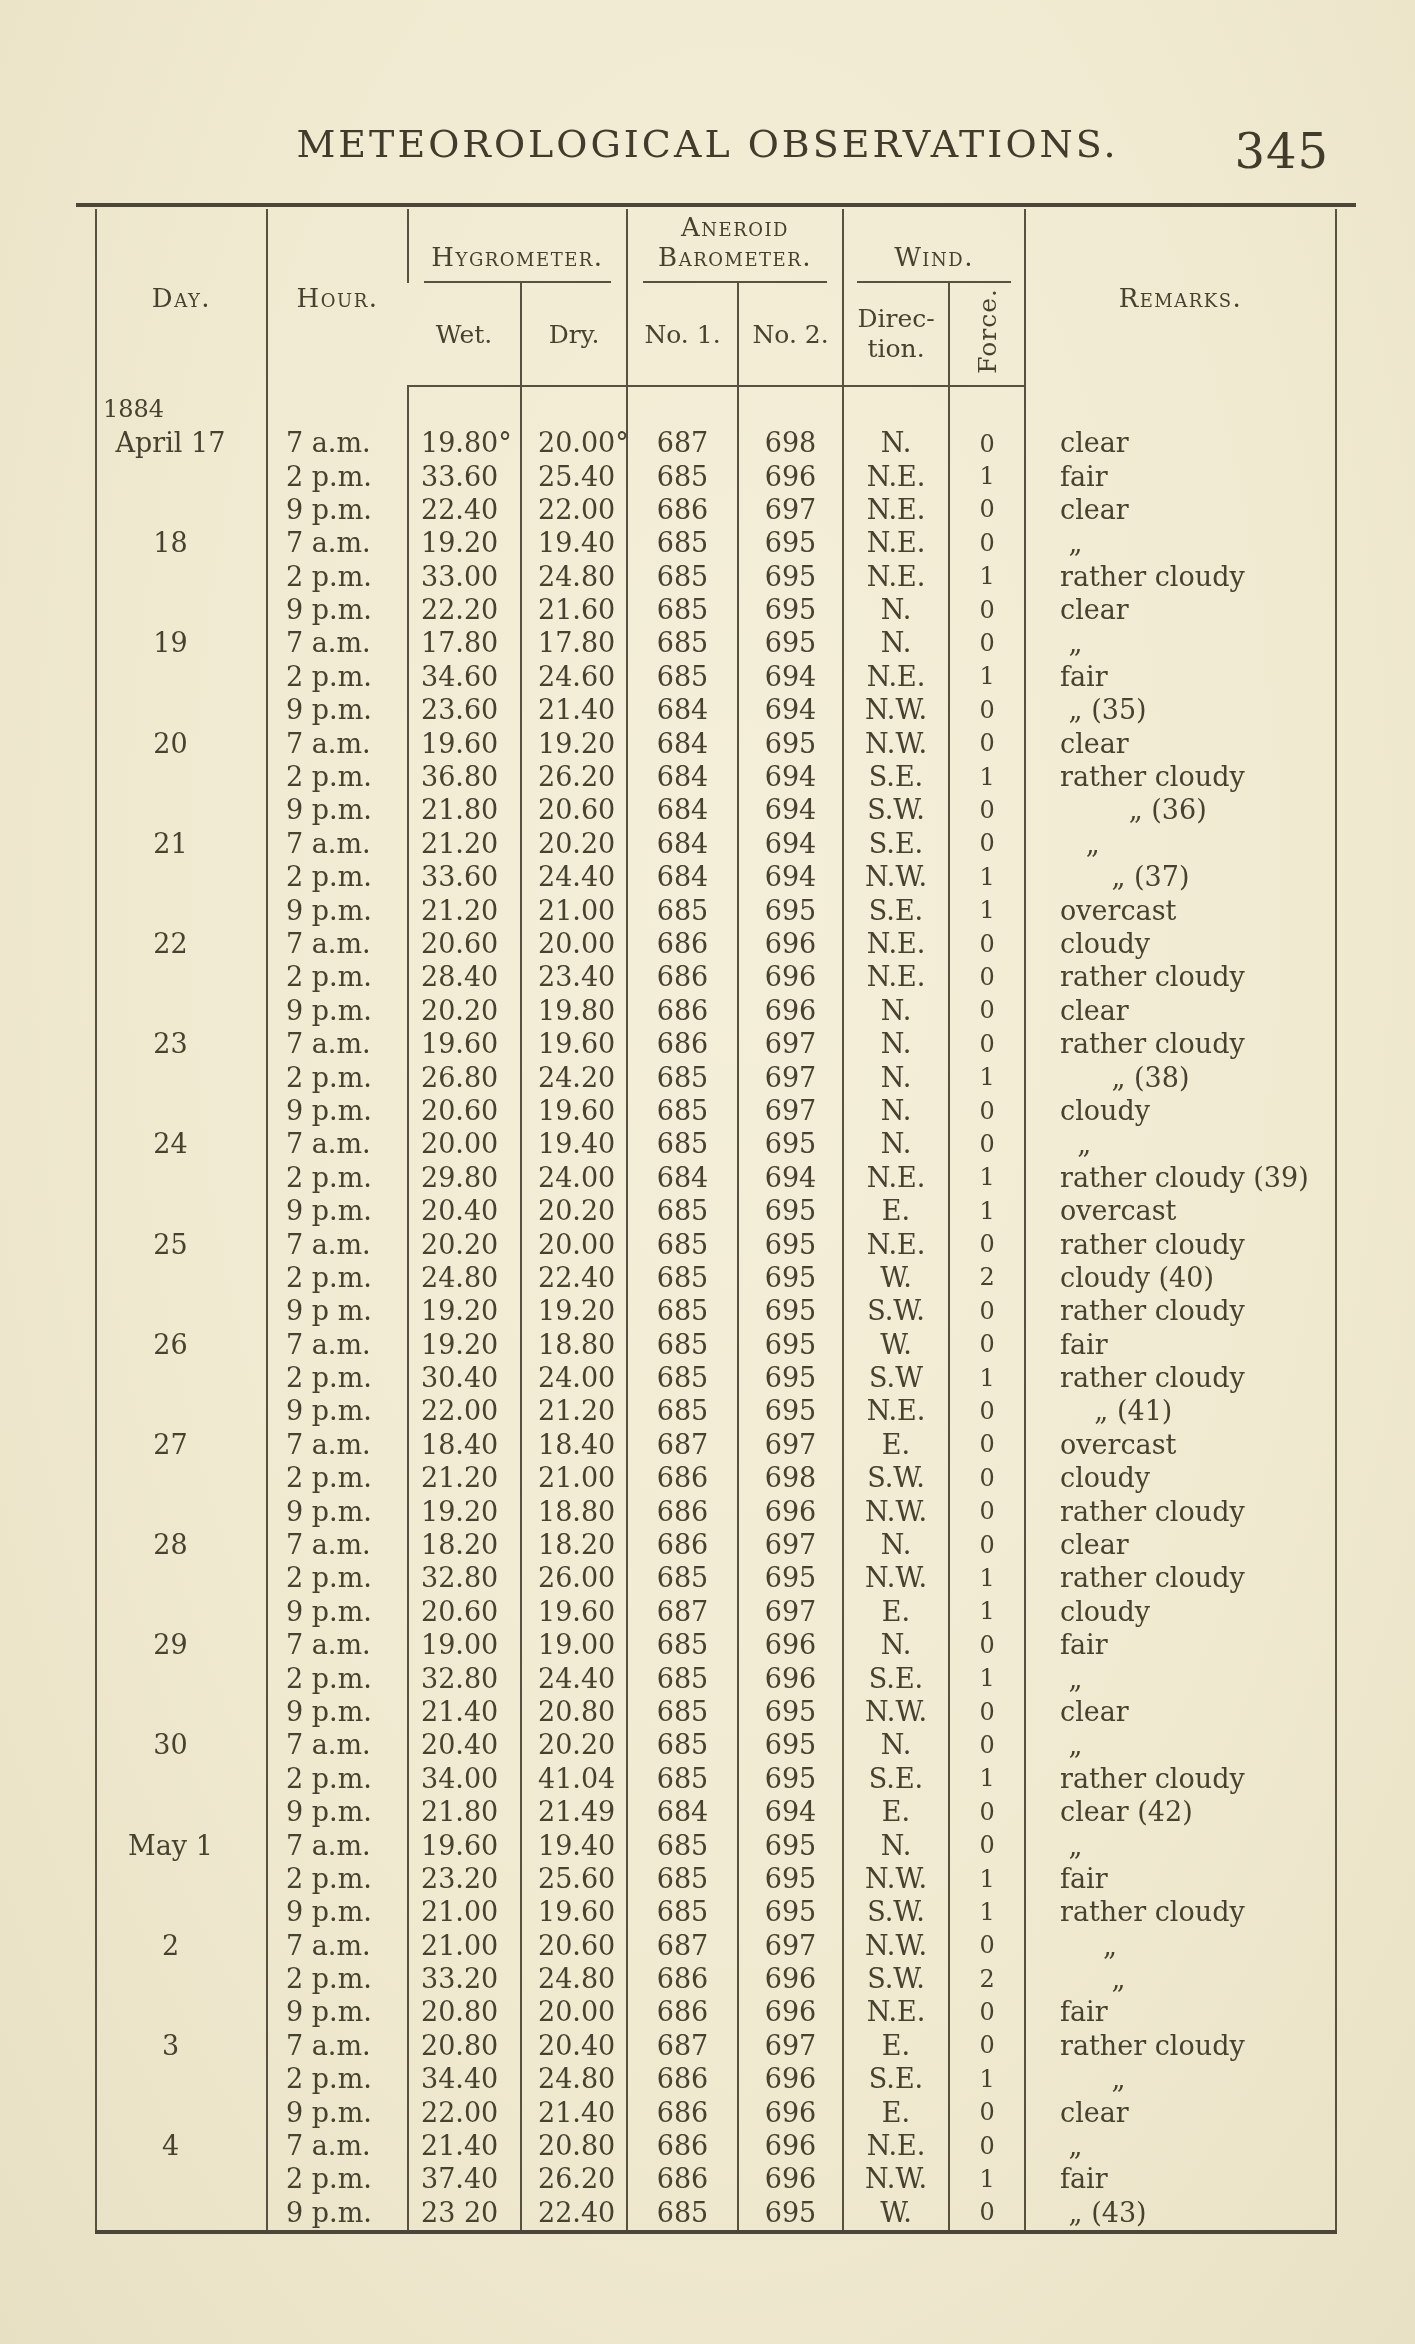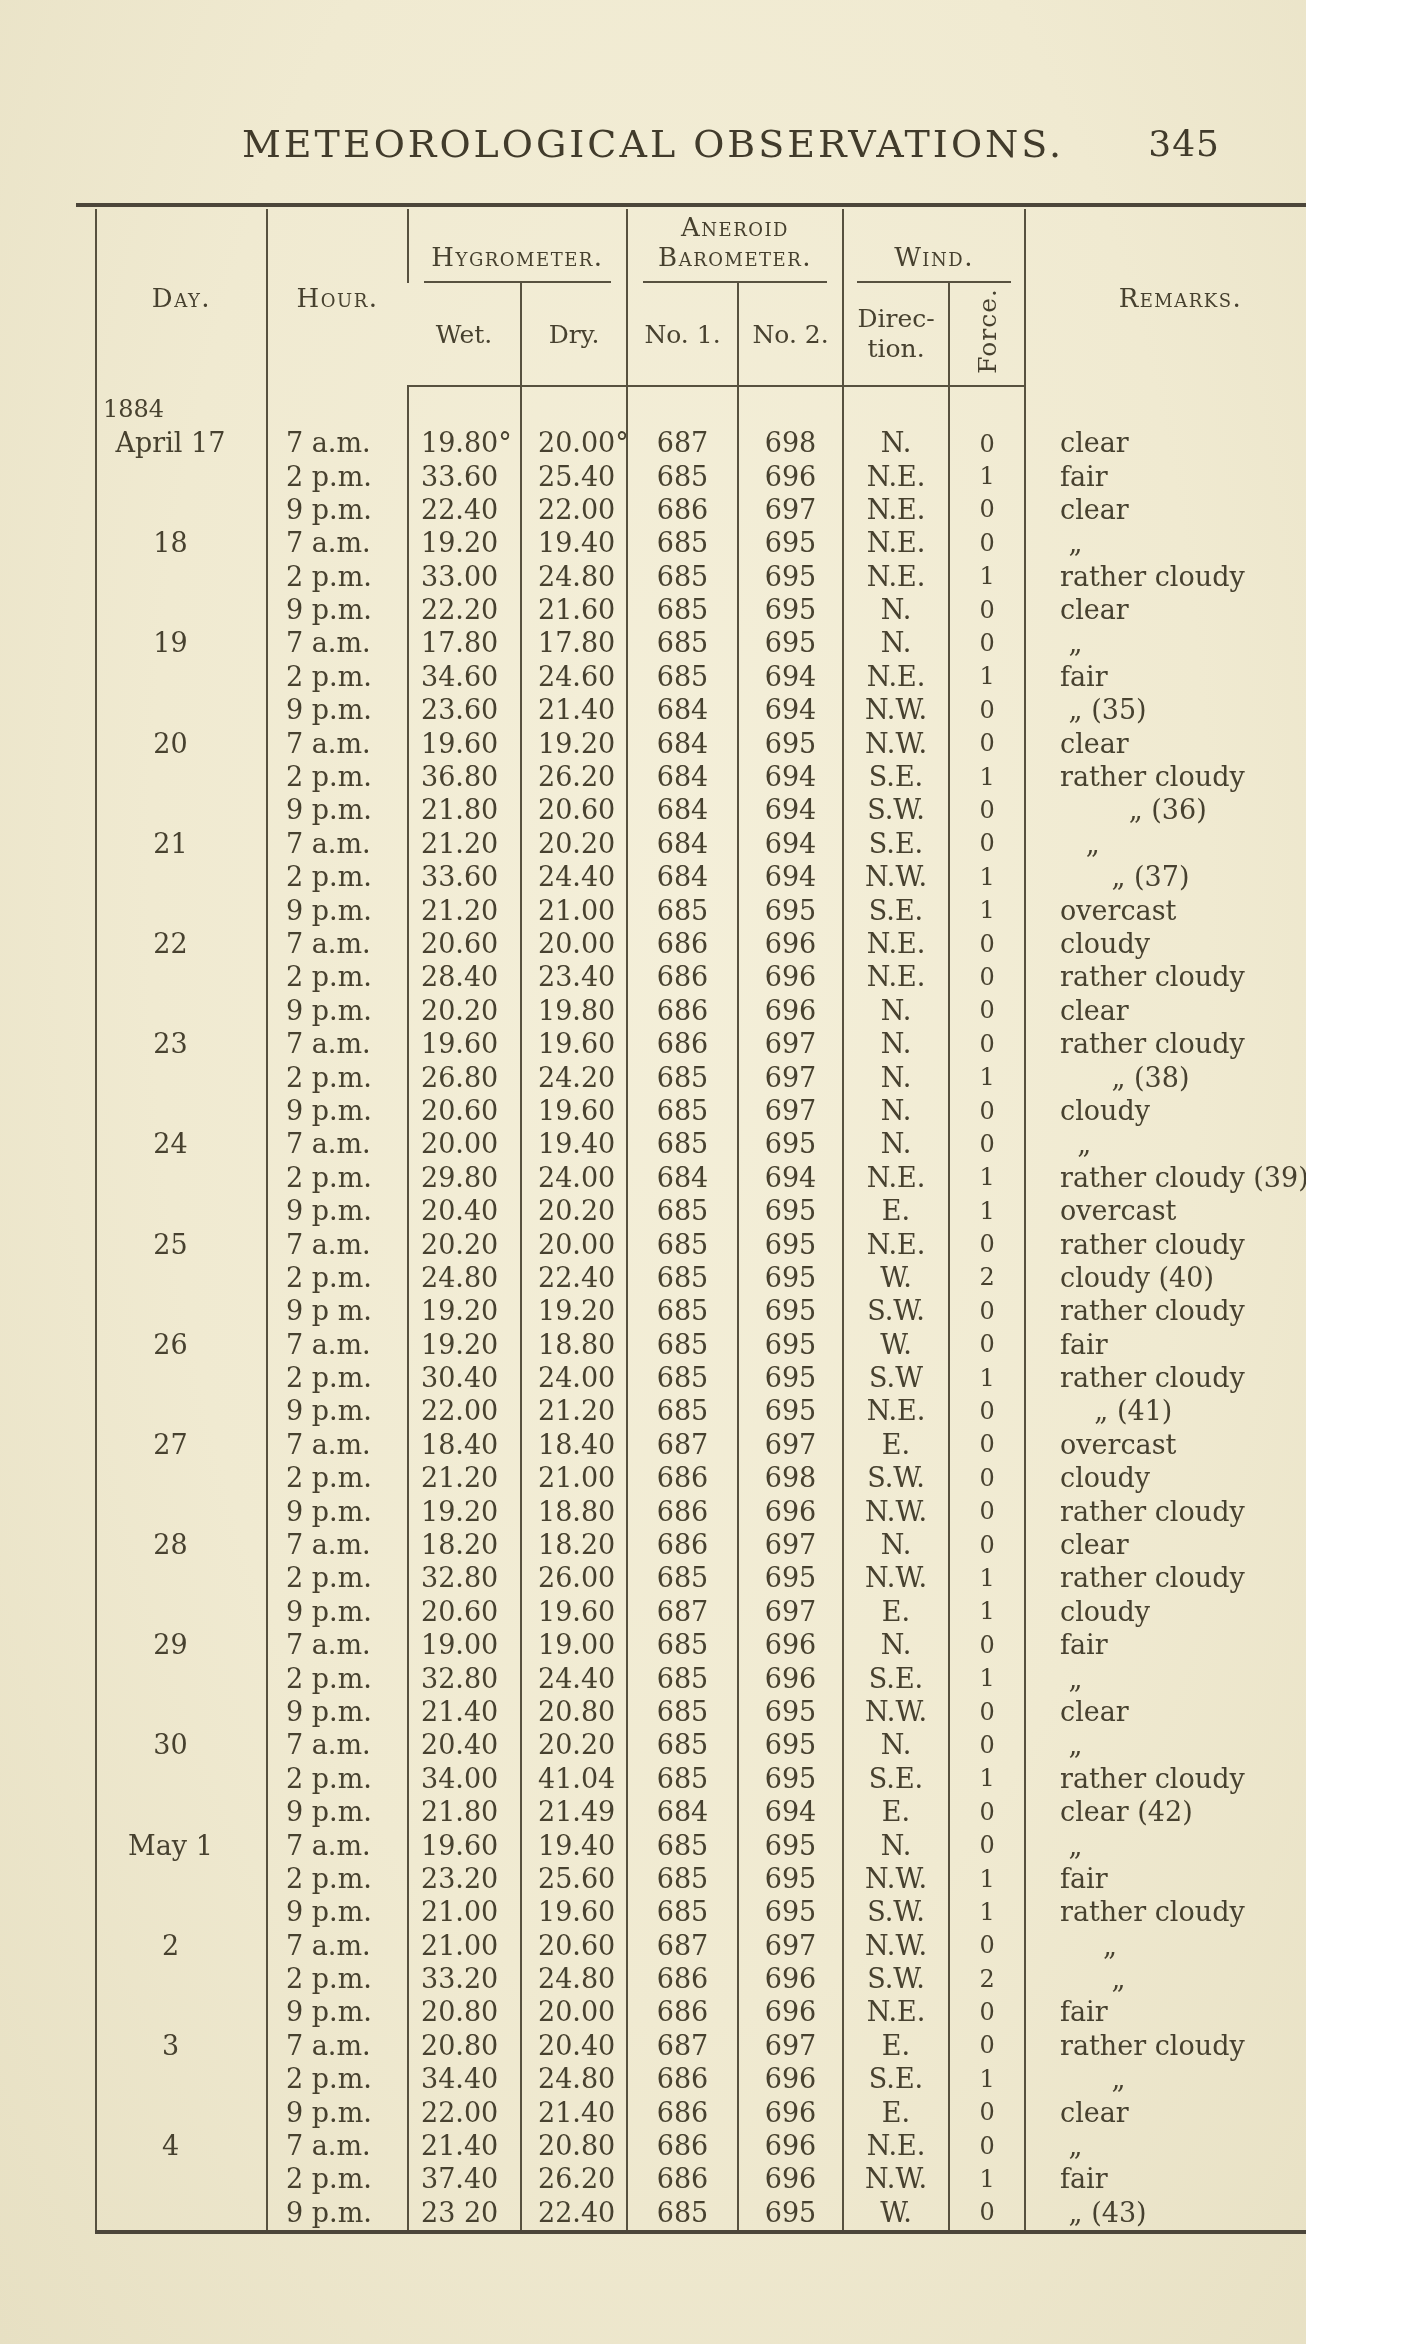--- a/index.html
+++ b/index.html
@@ -1,33 +1,33 @@
 <!DOCTYPE html>
 <html><head>
 <meta charset="utf-8">
 <style>
   html,body{margin:0;padding:0;}
   .page{
     position:relative;
-    width:1306px;height:2344px;
+    width:1415px;height:2344px;
     background:radial-gradient(ellipse at 52% 38%, #f4efd9 0%, #f0ead1 55%, #e7e0c3 100%);
     font-family:"DejaVu Serif","Liberation Serif",serif;
     color:#47412f;
     overflow:hidden;
   }
   
   .page-header{position:absolute;top:122px;left:0;width:100%;height:50px;}
   .title{
     margin:0;text-align:center;
     font-size:38px;font-weight:normal;letter-spacing:3px;
     color:#413b2b;
   }
   .page-number{
     position:absolute;top:1px;right:86px;
-    font-size:36px;color:#413b2b;letter-spacing:1px;
+    font-size:48px;color:#413b2b;letter-spacing:1px;
   }
   
   .top-rule{
     position:absolute;top:203px;left:76px;width:1280px;height:4px;
     background:#4c463a;
   }
   
   table.obs{
     position:absolute;top:209px;left:95px;width:1240px;
     border-collapse:collapse;table-layout:fixed;

